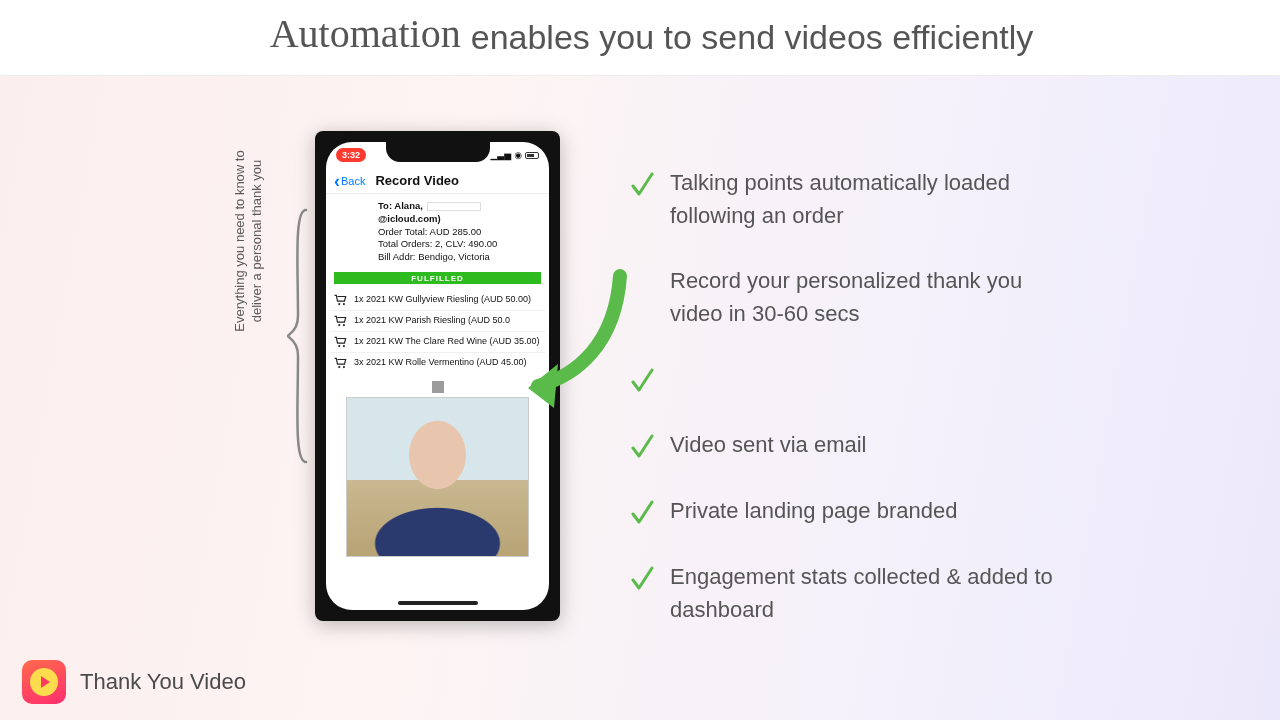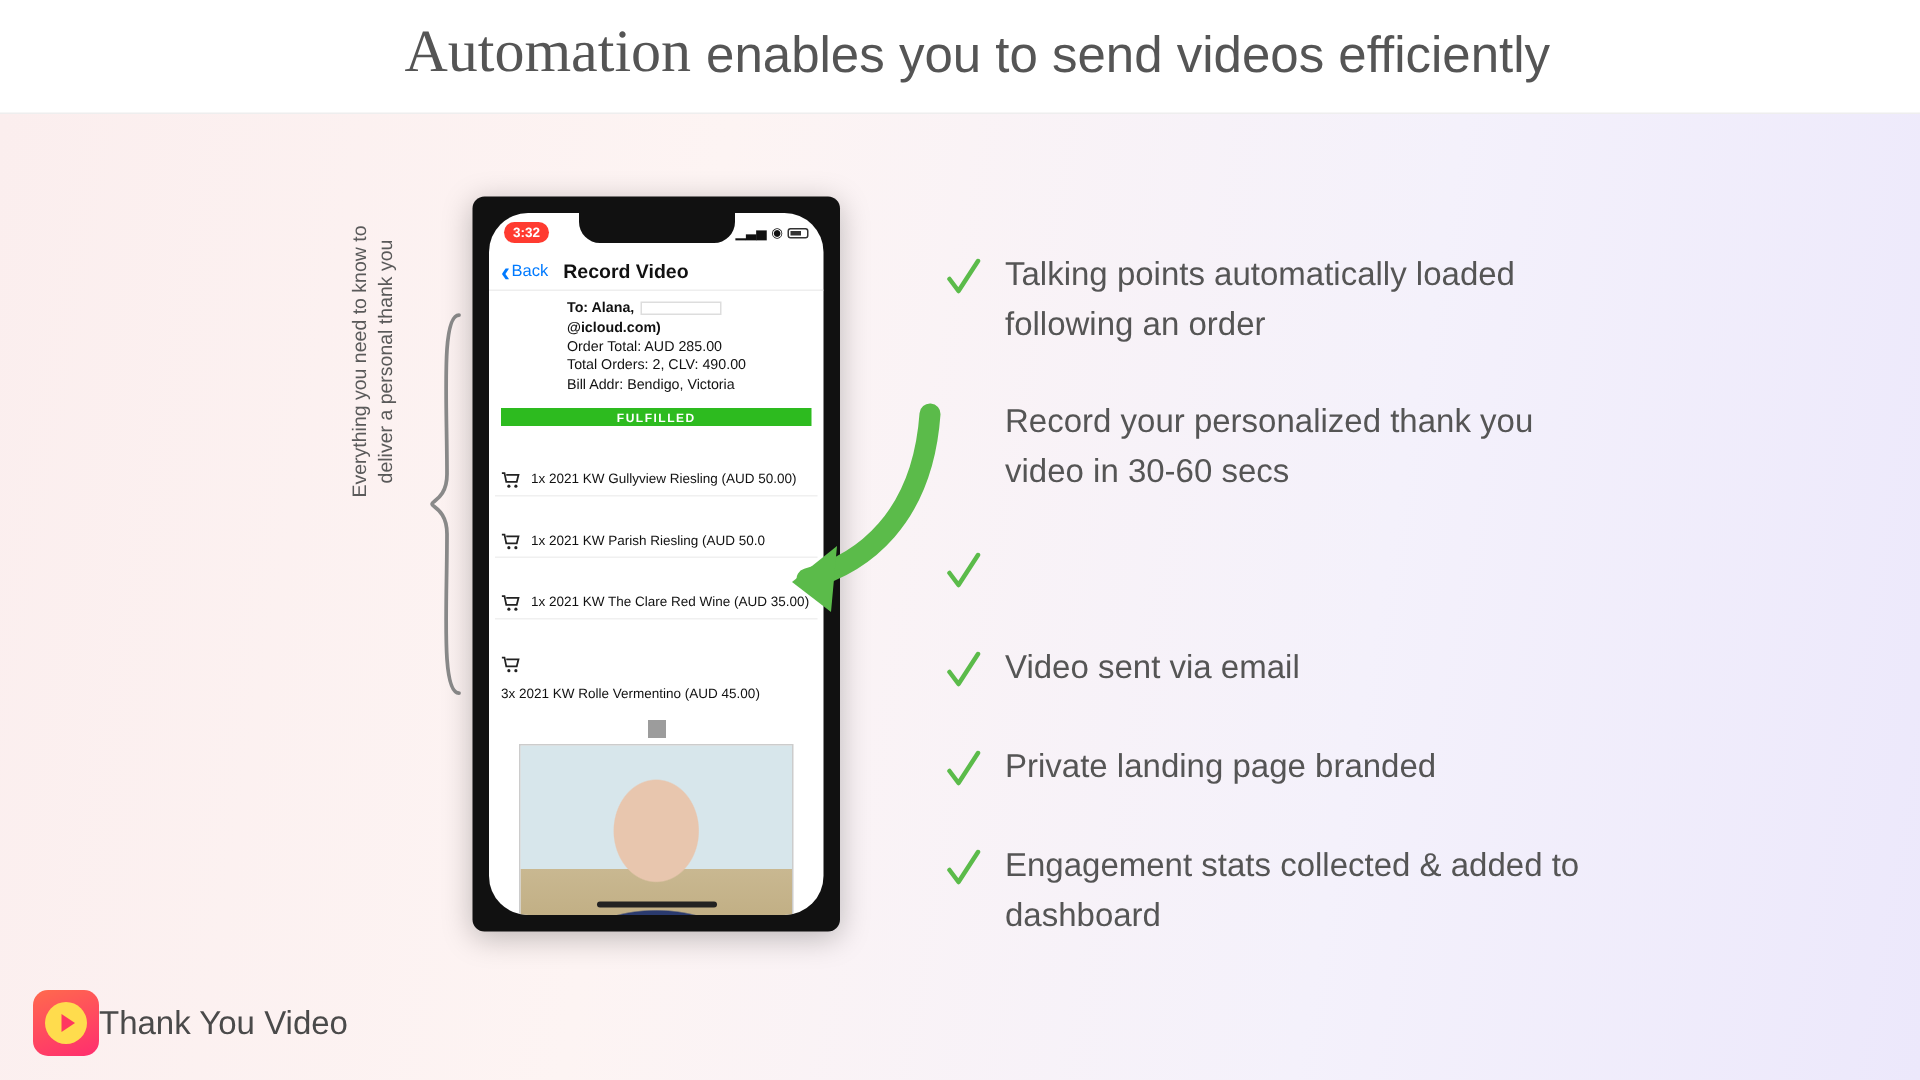--- a/index.html
+++ b/index.html
@@ -78,23 +78,23 @@
   .redacted { display: inline-block; width: 54px; height: 9px; background: #fff; border:1px solid #ddd; vertical-align: middle; margin: 0 1px; }
   .fulfilled {
     margin: 4px 8px 0; height: 12px; background: #2dbb1f; color: #fff;
     font-size: 8px; letter-spacing: 1px; display: flex; align-items: center; justify-content: center;
     font-weight: 700;
   }
 
   .items { padding: 6px 4px 2px; }
   .item {
     display: flex; align-items: flex-start; gap: 6px; padding: 4px 4px;
-    border-bottom: 1px solid #f0f0f0; font-size: 9px; line-height: 1.25; margin-top: 20px;
-  }
-  .item:last-child { border-bottom: none; flex-direction: column; }
+    border-bottom: 1px solid #f0f0f0; font-size: 9px; line-height: 1.25;
+  }
+  .item:last-child { border-bottom: none; }
   .cart { width: 14px; height: 12px; flex: 0 0 14px; }
   .cart svg { width: 14px; height: 12px; }
 
   .stop-sq { width: 12px; height: 12px; background: #9c9c9c; margin: 6px auto 4px; }
 
   .selfie {
     margin: 0 20px 8px; height: 160px; border: 1px solid #ccc;
     background:
       radial-gradient(ellipse 40px 48px at 50% 36%, #e8c6ae 0%, #e8c6ae 70%, transparent 72%),
       radial-gradient(ellipse 88px 50px at 50% 92%, #2a3a6e 0%, #2a3a6e 70%, transparent 72%),
@@ -109,21 +109,21 @@
   
   .features {
     position: absolute; left: 630px; top: 90px; right: 80px;
     display: flex; flex-direction: column; gap: 32px;
   }
   .feature { display: flex; gap: 16px; align-items: flex-start; }
   .check { width: 24px; height: 30px; flex: 0 0 24px; margin-top: 4px; }
   .feature .txt { font-size: 22px; color: #555; font-weight: 300; line-height: 1.5; max-width: 400px; }
 
   
-  .brand { position: absolute; left: 22px; bottom: 16px; display: flex; align-items: center; gap: 0; }
+  .brand { position: absolute; left: 22px; bottom: 16px; display: flex; align-items: center; gap: 14px; }
   .brand-icon {
     width: 44px; height: 44px; border-radius: 10px;
     background: linear-gradient(160deg, #ff6a4d, #ff2d6f);
     display: flex; align-items: center; justify-content: center;
   }
   .play-circle {
     width: 28px; height: 28px; border-radius: 50%; background: #ffdc4d;
     display: flex; align-items: center; justify-content: center;
   }
   .play-tri {

